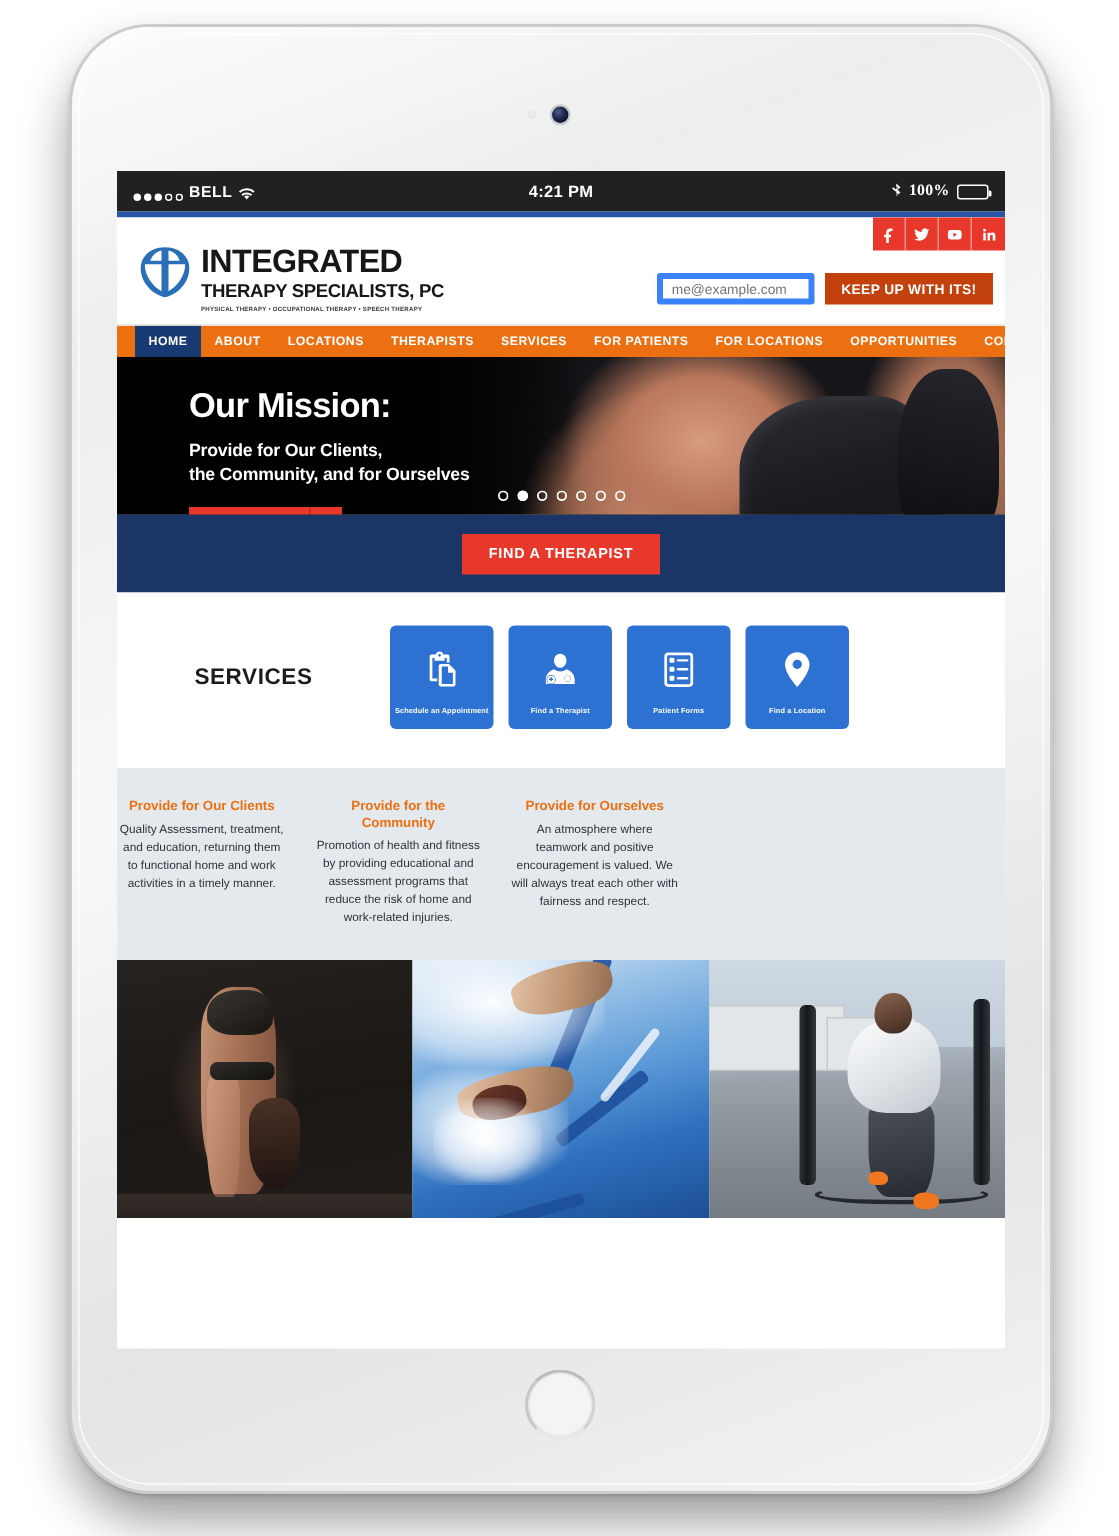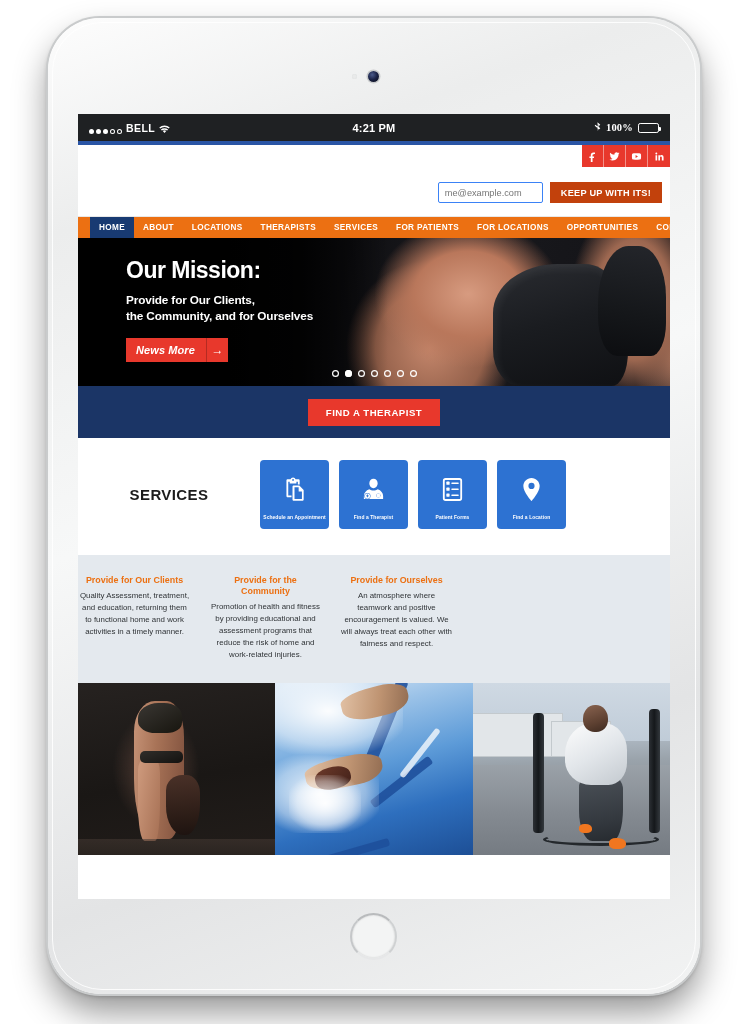--- a/index.html
+++ b/index.html
@@ -138,21 +138,21 @@
     font-size: 4.1px; color: #3b3b3b; letter-spacing: 0.15px;
     margin-top: 1.5px; font-weight: bold;
   }
 
   #signup-group {
     position: absolute; right: 8px; top: 37px;
     display: flex; align-items: center; gap: 7px;
   }
   #email-input {
     width: 105px; height: 21px;
-    border: 1px solid #3b82f6; border-radius: 2px;
+    border: 4px solid #3b82f6; border-radius: 2px;
     font-size: 9.2px; color: #a8a8a8; padding: 0 6px;
     background: #ffffff; font-family: "Liberation Sans", sans-serif;
   }
   #signup-btn {
     height: 21px; padding: 0 11px;
     background: #c2410c; color: #ffffff; border: none; border-radius: 0;
     font-size: 9.2px; font-weight: bold; letter-spacing: 0.25px;
     font-family: "Liberation Sans", sans-serif; cursor: pointer;
     white-space: nowrap;
   }
@@ -166,21 +166,21 @@
   .nav-item {
     display: flex; align-items: center;
     padding: 0 9px;
     color: #ffffff; font-size: 8.2px; font-weight: bold;
     letter-spacing: 0.35px; white-space: nowrap; cursor: pointer;
   }
   .nav-item.active { background: #183a72; }
 
   
   #hero {
-    position: relative; height: 148px; overflow: hidden;
+    position: relative; height: 105px; overflow: hidden;
     background: #0a0a0c;
   }
   #hero-photo {
     position: absolute; inset: 0;
     background:
       radial-gradient(ellipse 120px 95px at 390px 56px, #d79b80 0%, #b9775b 45%, rgba(90,52,40,0) 78%),
       radial-gradient(ellipse 105px 110px at 352px 110px, #c4866b 0%, #93604a 52%, rgba(70,42,32,0) 80%),
       radial-gradient(ellipse 78px 120px at 556px 62px, #cf9379 0%, #9c6750 50%, rgba(70,42,32,0) 82%),
       radial-gradient(ellipse 60px 100px at 600px 120px, #b87e64 0%, rgba(70,42,32,0) 75%),
       linear-gradient(100deg, #0a0a0c 0%, #0d0d10 44%, #1a1a1e 58%, #121216 100%);
@@ -473,20 +473,32 @@
             <path d="M21.6 7.2a2.5 2.5 0 0 0-1.75-1.77C18.3 5 12 5 12 5s-6.3 0-7.85.43A2.5 2.5 0 0 0 2.4 7.2 26 26 0 0 0 2 12a26 26 0 0 0 .4 4.8 2.5 2.5 0 0 0 1.75 1.77C5.7 19 12 19 12 19s6.3 0 7.85-.43a2.5 2.5 0 0 0 1.75-1.77A26 26 0 0 0 22 12a26 26 0 0 0-.4-4.8zM10 15.1V8.9l5.2 3.1z"></path>
           </svg>
       </a>
       <a class="social-btn">
         <svg viewBox="0 0 24 24">
             <path d="M6.9 20.5H3.3V9h3.6v11.5zM5.1 7.4a2.1 2.1 0 1 1 0-4.2 2.1 2.1 0 0 1 0 4.2zM20.7 20.5h-3.6v-5.6c0-1.34-.03-3.06-1.87-3.06-1.87 0-2.16 1.46-2.16 2.96v5.7H9.5V9H13v1.6h.05a3.8 3.8 0 0 1 3.45-1.9c3.7 0 4.37 2.43 4.37 5.6v6.2z"></path>
           </svg>
       </a>
     </div>
 
+    <div id="logo-block">
+      <svg id="logo-mark" viewBox="0 0 40 40">
+        <path d="M20 2c9.9 0 18 6.3 18 15.5C38 28 29.5 37 20 39 10.5 37 2 28 2 17.5 2 8.3 10.1 2 20 2z" fill="#2a6fb8"></path>
+        <path d="M17.4 4.2v7.9H9.1c1.3-4 4.4-6.9 8.3-7.9zM22.6 4.2c3.9 1 7 3.9 8.3 7.9h-8.3V4.2zM17.4 14.7v19.9C11.6 31.5 6.8 25.3 5.4 18.6c-.2-1.3-.3-2.6-.3-3.9h12.3zM22.6 14.7h12.3c0 1.3-.1 2.6-.3 3.9-1.4 6.7-6.2 12.9-12 16V14.7z" fill="#ffffff"></path>
+        <path d="M20 3.6c8.9 0 16.3 5.6 16.3 13.9 0 9.4-7.6 17.6-16.3 19.5C11.3 35.1 3.7 26.9 3.7 17.5 3.7 9.2 11.1 3.6 20 3.6z" fill="none" stroke="#2a6fb8" stroke-width="1.4"></path>
+      </svg>
+      <div id="logo-text">
+        <div class="logo-line1">INTEGRATED</div>
+        <div class="logo-line2">THERAPY SPECIALISTS, PC</div>
+        <div class="logo-line3">PHYSICAL THERAPY • OCCUPATIONAL THERAPY • SPEECH THERAPY</div>
+      </div>
+    </div>
 
     <div id="signup-group">
       <input id="email-input" type="text" placeholder="me@example.com" style="">
       <button id="signup-btn">KEEP UP WITH ITS!</button>
     </div>
   </div>
 
   <div id="nav-bar">
     <div class="nav-item active">HOME</div>
     <div class="nav-item">ABOUT</div>

